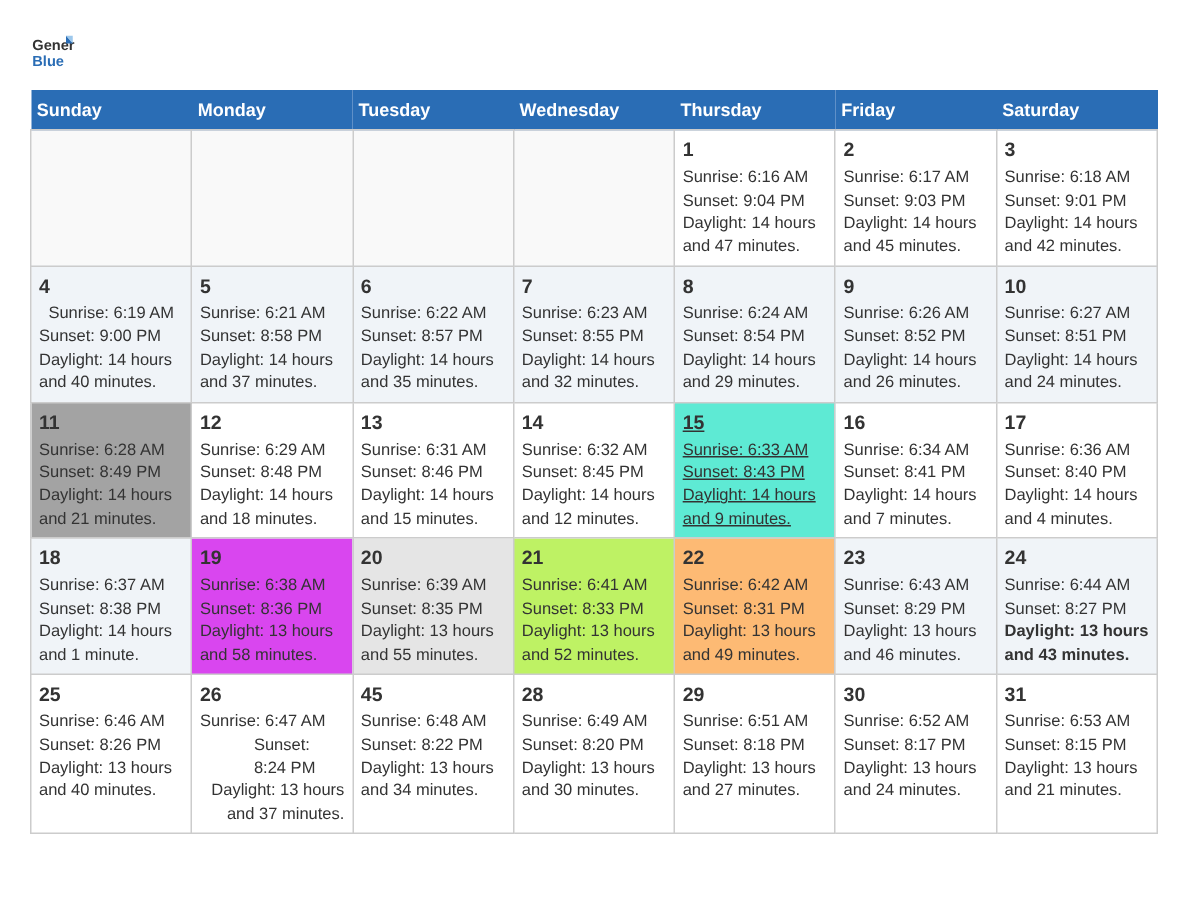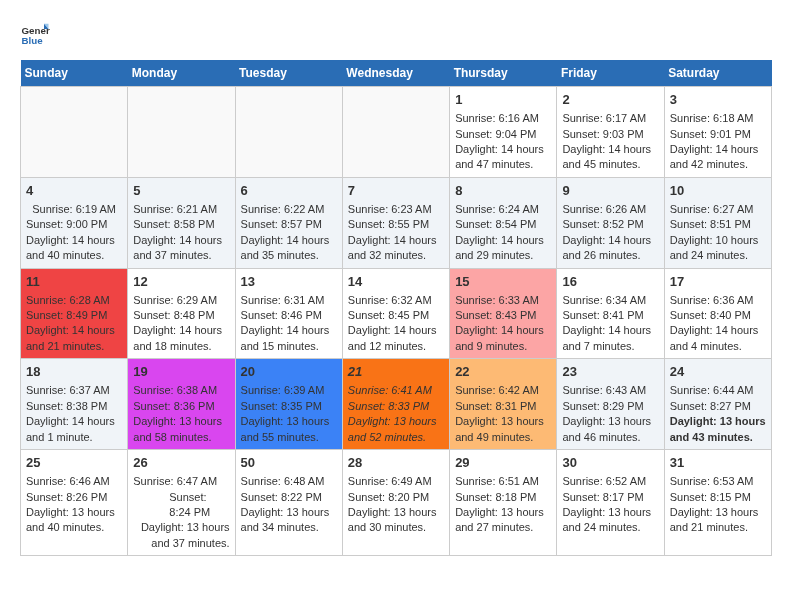--- a/index.html
+++ b/index.html
@@ -165,25 +165,25 @@
         <td style="background-color: rgb(240, 244, 248);">
           <span class="day-number">9</span>
           <span style="display: block;">Sunrise: 6:26 AM</span>
           <span style="display: block;">Sunset: 8:52 PM</span>
           <span style="display: block;">Daylight: 14 hours and 26 minutes.</span>
         </td>
         <td style="background-color: rgb(240, 244, 248);">
           <span class="day-number">10</span>
           <span style="display: block;">Sunrise: 6:27 AM</span>
           <span style="display: block;">Sunset: 8:51 PM</span>
-          <span style="display: block;">Daylight: 10 hours and 24 minutes.</span>
+          <span style="display: block;">Daylight: 14 hours and 24 minutes.</span>
         </td>
       </tr>
       <tr>
-        <td style="background-color: #ef4444;">
+        <td style="background-color: #a3a3a3;">
           <span class="day-number">11</span>
           <span style="display: block;">Sunrise: 6:28 AM</span>
           <span style="display: block;">Sunset: 8:49 PM</span>
           <span style="display: block;">Daylight: 14 hours and 21 minutes.</span>
         </td>
         <td style="background-color: rgb(255, 255, 255);">
           <span class="day-number">12</span>
           <span style="display: block;">Sunrise: 6:29 AM</span>
           <span style="display: block;">Sunset: 8:48 PM</span>
           <span style="display: block;">Daylight: 14 hours and 18 minutes.</span>
@@ -193,21 +193,21 @@
           <span style="display: block;">Sunrise: 6:31 AM</span>
           <span style="display: block;">Sunset: 8:46 PM</span>
           <span style="display: block;">Daylight: 14 hours and 15 minutes.</span>
         </td>
         <td style="background-color: rgb(255, 255, 255);">
           <span class="day-number">14</span>
           <span style="display: block;">Sunrise: 6:32 AM</span>
           <span style="display: block;">Sunset: 8:45 PM</span>
           <span style="display: block;">Daylight: 14 hours and 12 minutes.</span>
         </td>
-        <td style="background-color: #fca5a5;">
+        <td style="background-color: #5eead4; text-decoration: underline;">
           <span class="day-number">15</span>
           <span style="display: block;">Sunrise: 6:33 AM</span>
           <span style="display: block;">Sunset: 8:43 PM</span>
           <span style="display: block;">Daylight: 14 hours and 9 minutes.</span>
         </td>
         <td style="background-color: rgb(255, 255, 255);">
           <span class="day-number">16</span>
           <span style="display: block;">Sunrise: 6:34 AM</span>
           <span style="display: block;">Sunset: 8:41 PM</span>
           <span style="display: block;">Daylight: 14 hours and 7 minutes.</span>
@@ -225,27 +225,27 @@
           <span style="display: block;">Sunrise: 6:37 AM</span>
           <span style="display: block;">Sunset: 8:38 PM</span>
           <span style="display: block;">Daylight: 14 hours and 1 minute.</span>
         </td>
         <td style="background-color: #d946ef;">
           <span class="day-number">19</span>
           <span style="display: block;">Sunrise: 6:38 AM</span>
           <span style="display: block;">Sunset: 8:36 PM</span>
           <span style="display: block;">Daylight: 13 hours and 58 minutes.</span>
         </td>
-        <td style="background-color: #3b82f6;">
+        <td style="background-color: #e5e5e5;">
           <span class="day-number">20</span>
           <span style="display: block;">Sunrise: 6:39 AM</span>
           <span style="display: block;">Sunset: 8:35 PM</span>
           <span style="display: block;">Daylight: 13 hours and 55 minutes.</span>
         </td>
-        <td style="background-color: #f97316; font-style: italic;">
+        <td style="background-color: #bef264;">
           <span class="day-number">21</span>
           <span style="display: block;">Sunrise: 6:41 AM</span>
           <span style="display: block;">Sunset: 8:33 PM</span>
           <span style="display: block;">Daylight: 13 hours and 52 minutes.</span>
         </td>
         <td style="background-color: #fdba74;">
           <span class="day-number">22</span>
           <span style="display: block;">Sunrise: 6:42 AM</span>
           <span style="display: block;">Sunset: 8:31 PM</span>
           <span style="display: block;">Daylight: 13 hours and 49 minutes.</span>
@@ -270,21 +270,21 @@
           <span style="display: block;">Sunset: 8:26 PM</span>
           <span style="display: block;">Daylight: 13 hours and 40 minutes.</span>
         </td>
         <td style="background-color: rgb(255, 255, 255);">
           <span class="day-number">26</span>
           <span style="display: block;">Sunrise: 6:47 AM</span>
           <span style="display: block; margin-left: 36px;">Sunset: 8:24 PM</span>
           <span style="display: block; text-align: right;">Daylight: 13 hours and 37 minutes.</span>
         </td>
         <td style="background-color: rgb(255, 255, 255);">
-          <span class="day-number">50</span>
+          <span class="day-number">45</span>
           <span style="display: block;">Sunrise: 6:48 AM</span>
           <span style="display: block;">Sunset: 8:22 PM</span>
           <span style="display: block;">Daylight: 13 hours and 34 minutes.</span>
         </td>
         <td style="background-color: rgb(255, 255, 255);">
           <span class="day-number">28</span>
           <span style="display: block;">Sunrise: 6:49 AM</span>
           <span style="display: block;">Sunset: 8:20 PM</span>
           <span style="display: block;">Daylight: 13 hours and 30 minutes.</span>
         </td>

